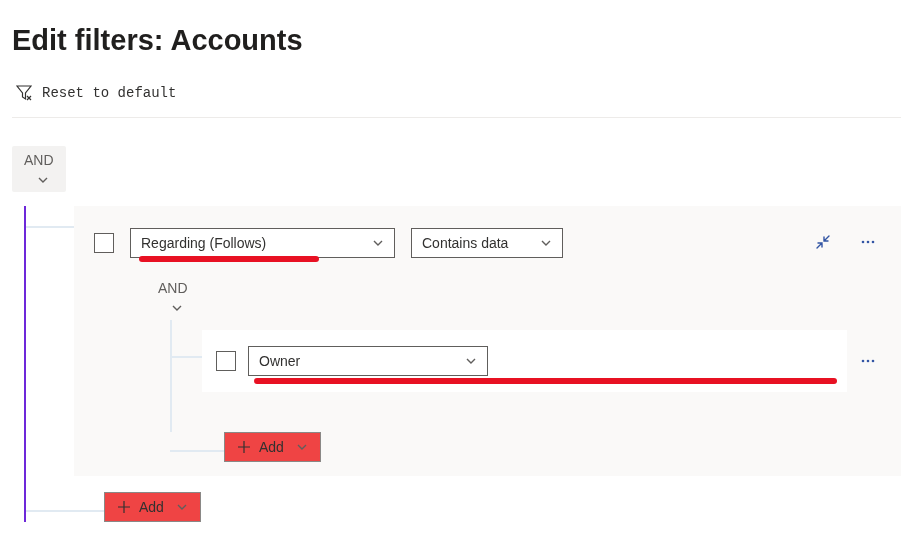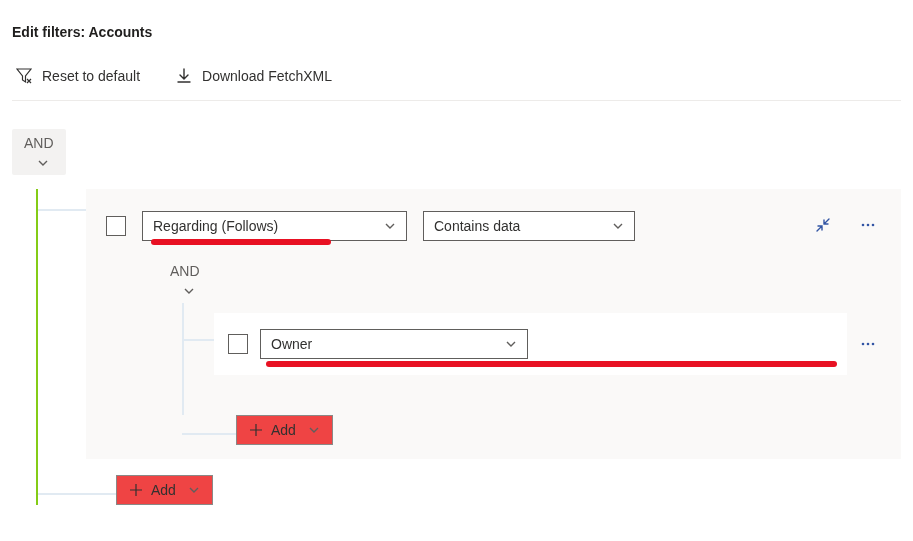--- a/index.html
+++ b/index.html
@@ -5,21 +5,21 @@
   * { box-sizing: border-box; }
   body {
     margin: 0;
     font-family: "Segoe UI", -apple-system, BlinkMacSystemFont, sans-serif;
     font-size: 14px;
     color: #323130;
     background: #fff;
     padding: 16px 12px;
   }
   .page-title {
-    font-size: 14px;
+    font-size: 29px;
     font-weight: 600;
     color: #201f1e;
     margin: 8px 0 24px 0;
   }
   .toolbar {
     display: flex;
     gap: 28px;
     align-items: center;
     padding-bottom: 12px;
     margin-bottom: 28px;
@@ -28,20 +28,21 @@
   .toolbar-btn {
     display: inline-flex;
     align-items: center;
     gap: 10px;
     background: none;
     border: none;
     cursor: pointer;
     font-size: 14px;
     color: #323130;
     padding: 4px 4px;
+    font-family: Liberation Mono, monospace;
   }
   .toolbar-btn svg { flex-shrink: 0; }
   .group-chip {
     display: inline-flex;
     align-items: center;
     gap: 6px;
     background: #f3f2f1;
     padding: 6px 12px;
     border-radius: 2px;
     color: #605e5c;
@@ -91,23 +92,23 @@
   .select {
     display: flex;
     align-items: center;
     justify-content: space-between;
     border: 1px solid #605e5c;
     background: #fff;
     padding: 6px 10px;
     cursor: pointer;
     position: relative;
   }
-  .select.sm { width: 212px; }
+  .select.sm { width: 152px; }
   .select.md { width: 265px; }
-  .select.lg { width: 268px; }
+  .select.lg { width: 240px; }
   .chev {
     width: 12px;
     height: 12px;
     flex-shrink: 0;
     margin-left: 8px;
     color: #605e5c;
   }
   .more-btn {
     background: none;
     border: none;
@@ -185,37 +186,31 @@
 <h1 class="page-title">Edit filters: Accounts</h1>
 
 <div class="toolbar">
   <button class="toolbar-btn">
     <svg width="16" height="16" viewBox="0 0 16 16">
         <path d="M1 1 L15 1 L9.5 8 L9.5 14 L6.5 12 L6.5 8 Z" fill="none" stroke="#323130" stroke-width="1.2"></path>
         <path d="M11 11 L15 15 M15 11 L11 15" stroke="#323130" stroke-width="1.2"></path>
       </svg>
     <span>Reset to default</span>
   </button>
-  <button class="toolbar-btn">
-    <svg width="16" height="16" viewBox="0 0 16 16">
-        <path d="M8 1 L8 10 M4 7 L8 11 L12 7 M2 14 L14 14" fill="none" stroke="#323130" stroke-width="1.4" stroke-linecap="round" stroke-linejoin="round"></path>
-      </svg>
-    <span>Download FetchXML</span>
-  </button>
 </div>
 
 <div class="tree-root">
   <div class="group-chip">
     <span>AND</span>
     <svg class="chev" viewBox="0 0 12 12">
         <path d="M2 4 L6 8 L10 4" fill="none" stroke="currentColor" stroke-width="1.4"></path>
       </svg>
   </div>
 
-  <div style="border-left:2px solid #84cc16; margin-left:24px;">
+  <div style="border-left:2px solid #6d28d9; margin-left:12px;">
     <div class="nested-block">
       <div class="connector-h" style="width:48px;"></div>
       <div class="nested-panel">
 
         <div class="row">
           <div class="checkbox"></div>
           <div class="select md">
             <span>Regarding (Follows)</span>
             <svg class="chev" viewBox="0 0 12 12">
                 <path d="M2 4 L6 8 L10 4" fill="none" stroke="currentColor" stroke-width="1.4"></path>

